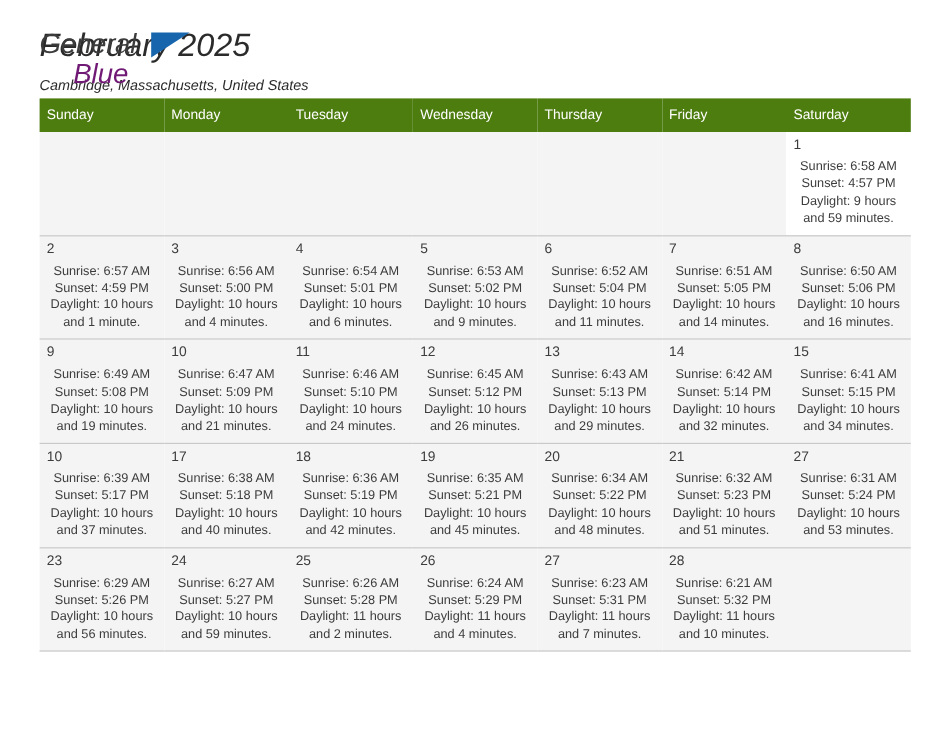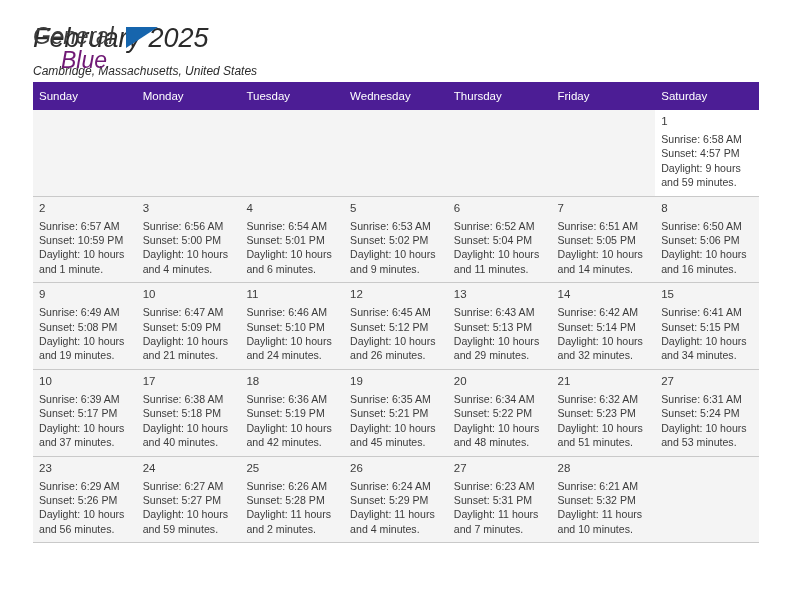--- a/index.html
+++ b/index.html
@@ -80,21 +80,21 @@
   }
 
   
   .calendar {
     width: 726px;
     border-collapse: collapse;
     table-layout: fixed;
     margin-top: 10px;
   }
   .calendar th {
-    background: #4c1d95;
+    background: #4d7c0f;
     color: #ffffff;
     font-size: 11.5px;
     font-weight: normal;
     text-align: left;
     padding: 5px 0 5px 6px;
     height: 18px;
     border: none;
   }
   .calendar td {
     vertical-align: top;
@@ -116,20 +116,21 @@
   .daynum {
     font-size: 11.5px;
     color: #3c3c3c;
     line-height: 15px;
     margin-bottom: 3px;
   }
   .dayinfo {
     font-size: 10.6px;
     color: #3c3c3c;
     line-height: 14.4px;
+    text-align: center;
   }
   .dayinfo div {
     white-space: normal;
   }
 </style>
 </head>
 <body>
 
 <div class="page">
 
@@ -173,21 +174,21 @@
               <div>Daylight: 9 hours</div>
               <div>and 59 minutes.</div>
             </div>
           </td>
         </tr>
         <tr class="shaded">
           <td>
             <div class="daynum">2</div>
             <div class="dayinfo">
               <div>Sunrise: 6:57 AM</div>
-              <div>Sunset: 10:59 PM</div>
+              <div>Sunset: 4:59 PM</div>
               <div>Daylight: 10 hours</div>
               <div>and 1 minute.</div>
             </div>
           </td>
           <td>
             <div class="daynum">3</div>
             <div class="dayinfo">
               <div>Sunrise: 6:56 AM</div>
               <div>Sunset: 5:00 PM</div>
               <div>Daylight: 10 hours</div>

